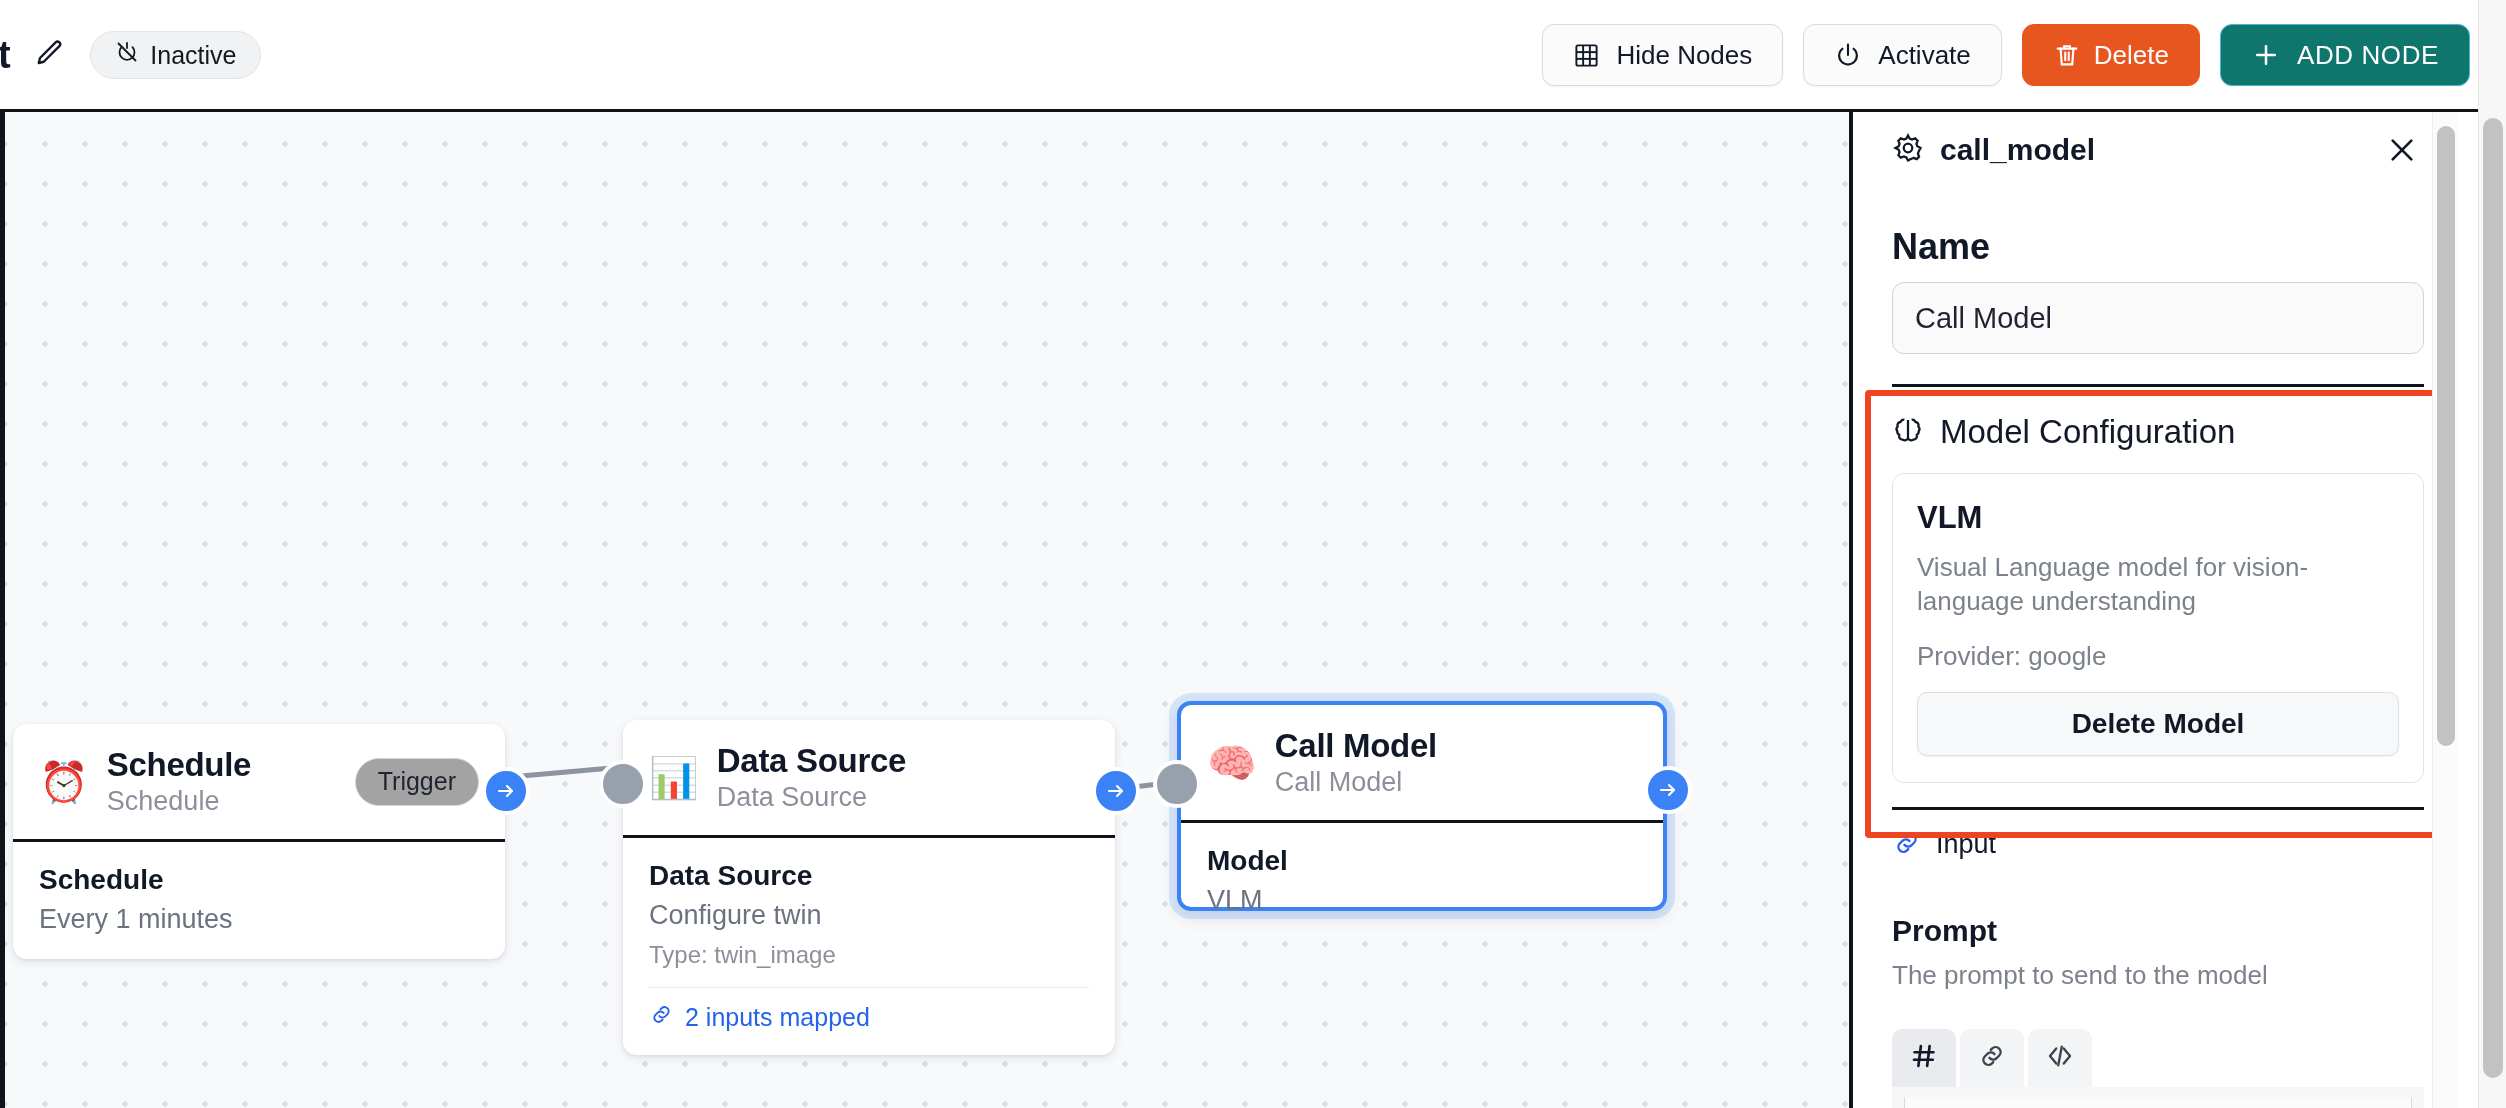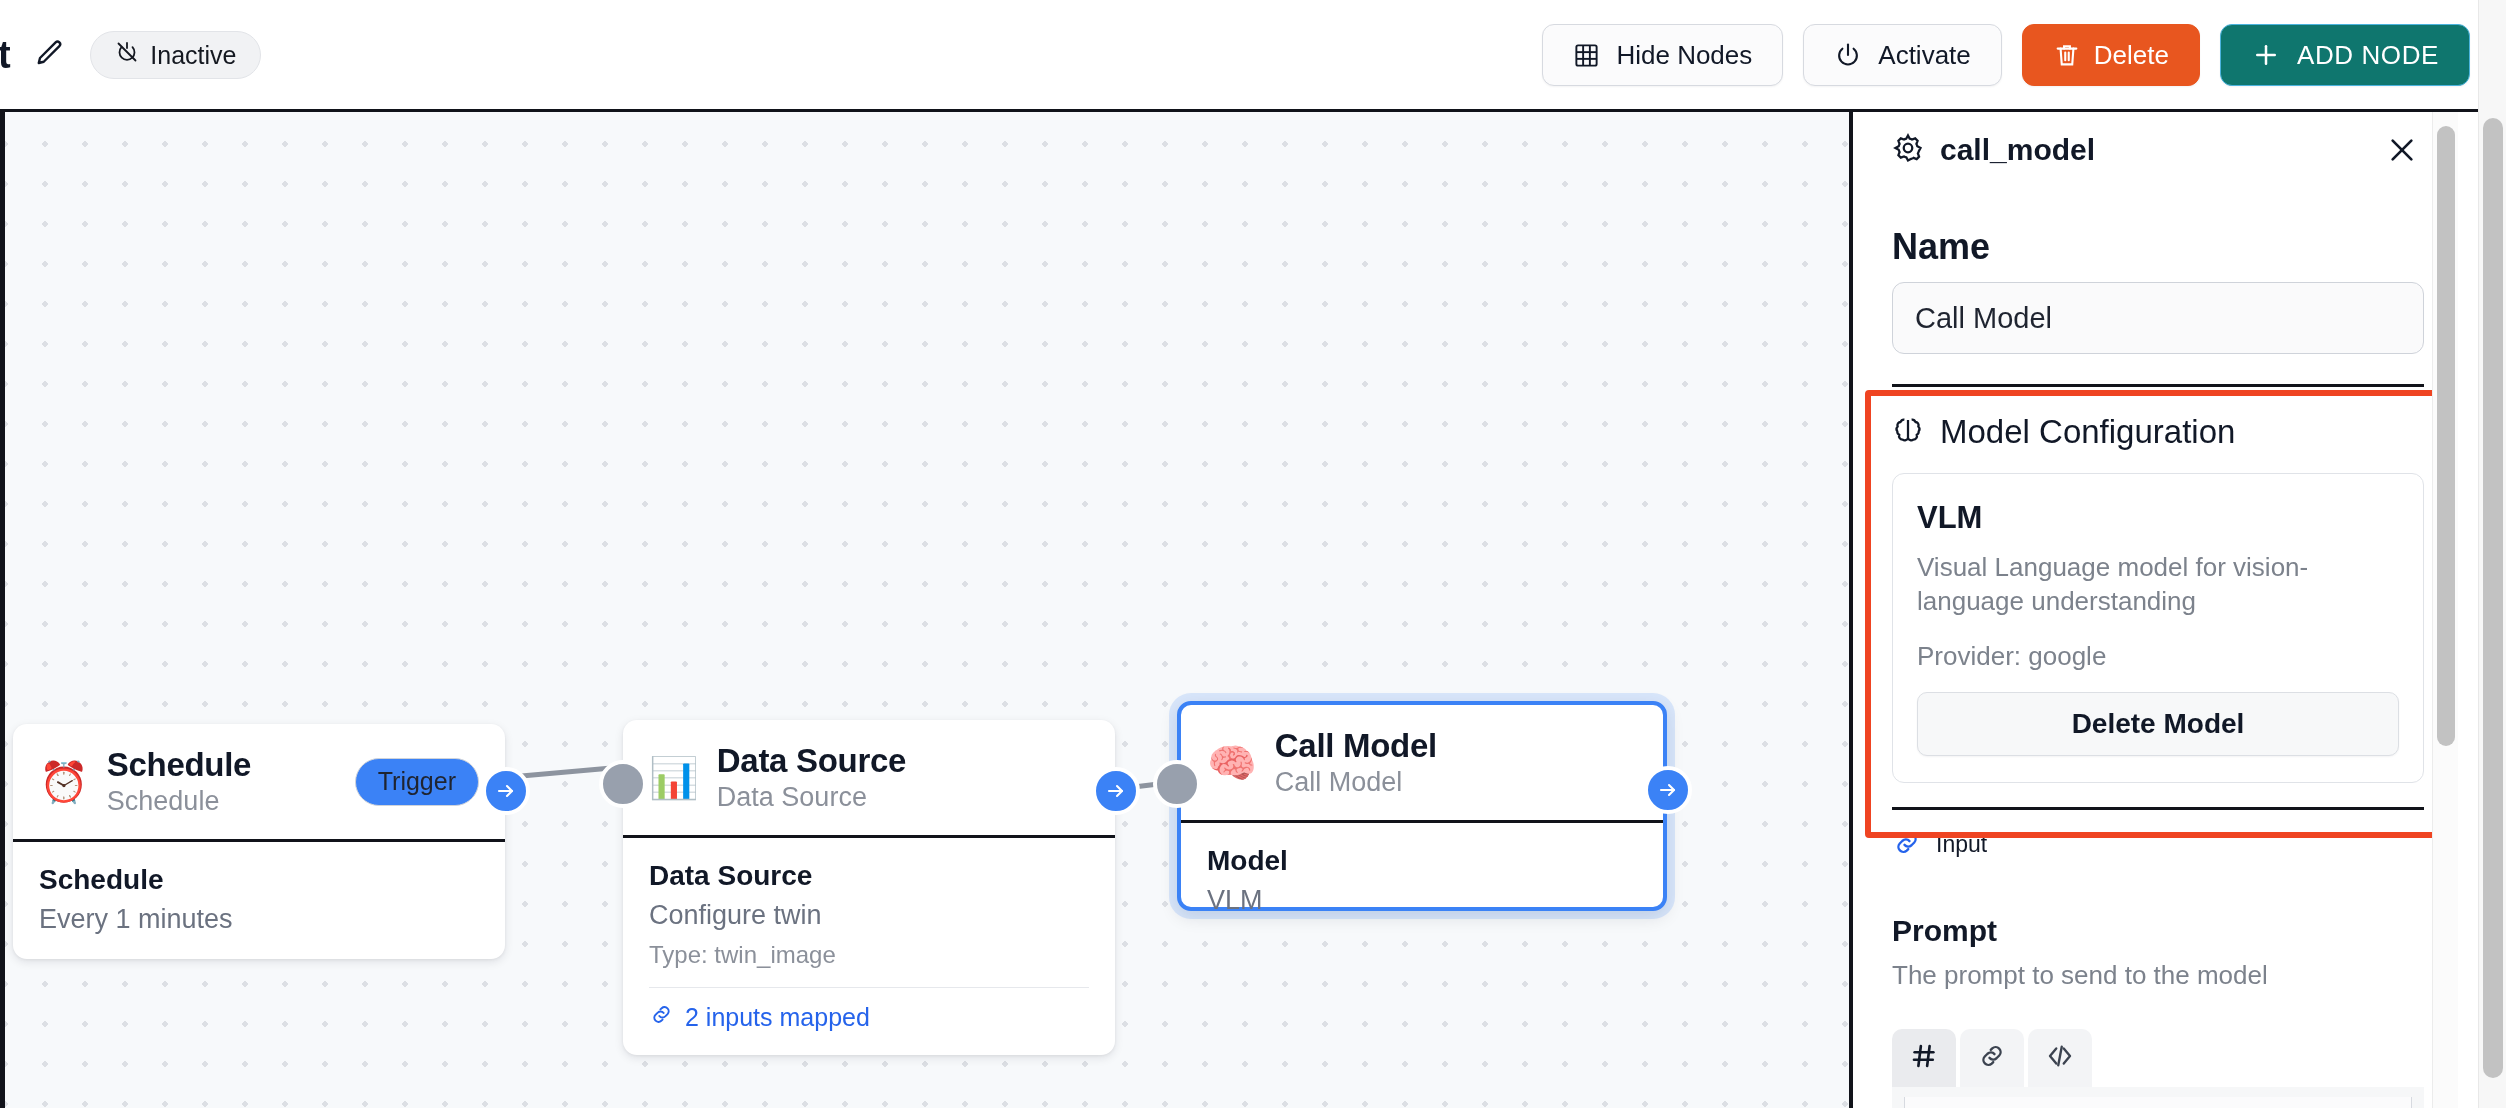--- a/index.html
+++ b/index.html
@@ -177,21 +177,21 @@
   .trigger-pill {
     margin-left: auto;
     display: inline-flex;
     align-items: center;
     height: 46px;
     padding: 0 22px;
     border: 1px solid #cfd3da;
     border-radius: 24px;
     font-size: 25px;
     color: #1f2430;
-    background: #3b82f6;
+    background: #a3a3a3;
     cursor: pointer;
     white-space: nowrap;
   }
   .node-body {
     padding: 22px 26px 26px 26px;
     box-sizing: border-box;
   }
   .body-label {
     font-size: 28px;
     font-weight: 700;
@@ -370,21 +370,21 @@
     background: #11131a;
     margin: 24px 0 0 0;
   }
   .input-section-head {
     display: flex;
     align-items: center;
     gap: 14px;
     margin-top: 18px;
   }
   .input-section-title {
-    font-size: 23px;
+    font-size: 27px;
     color: #111827;
   }
   .prompt-title {
     font-size: 30px;
     font-weight: 700;
     color: #111827;
     margin-top: 52px;
   }
   .prompt-desc {
     font-size: 26px;

